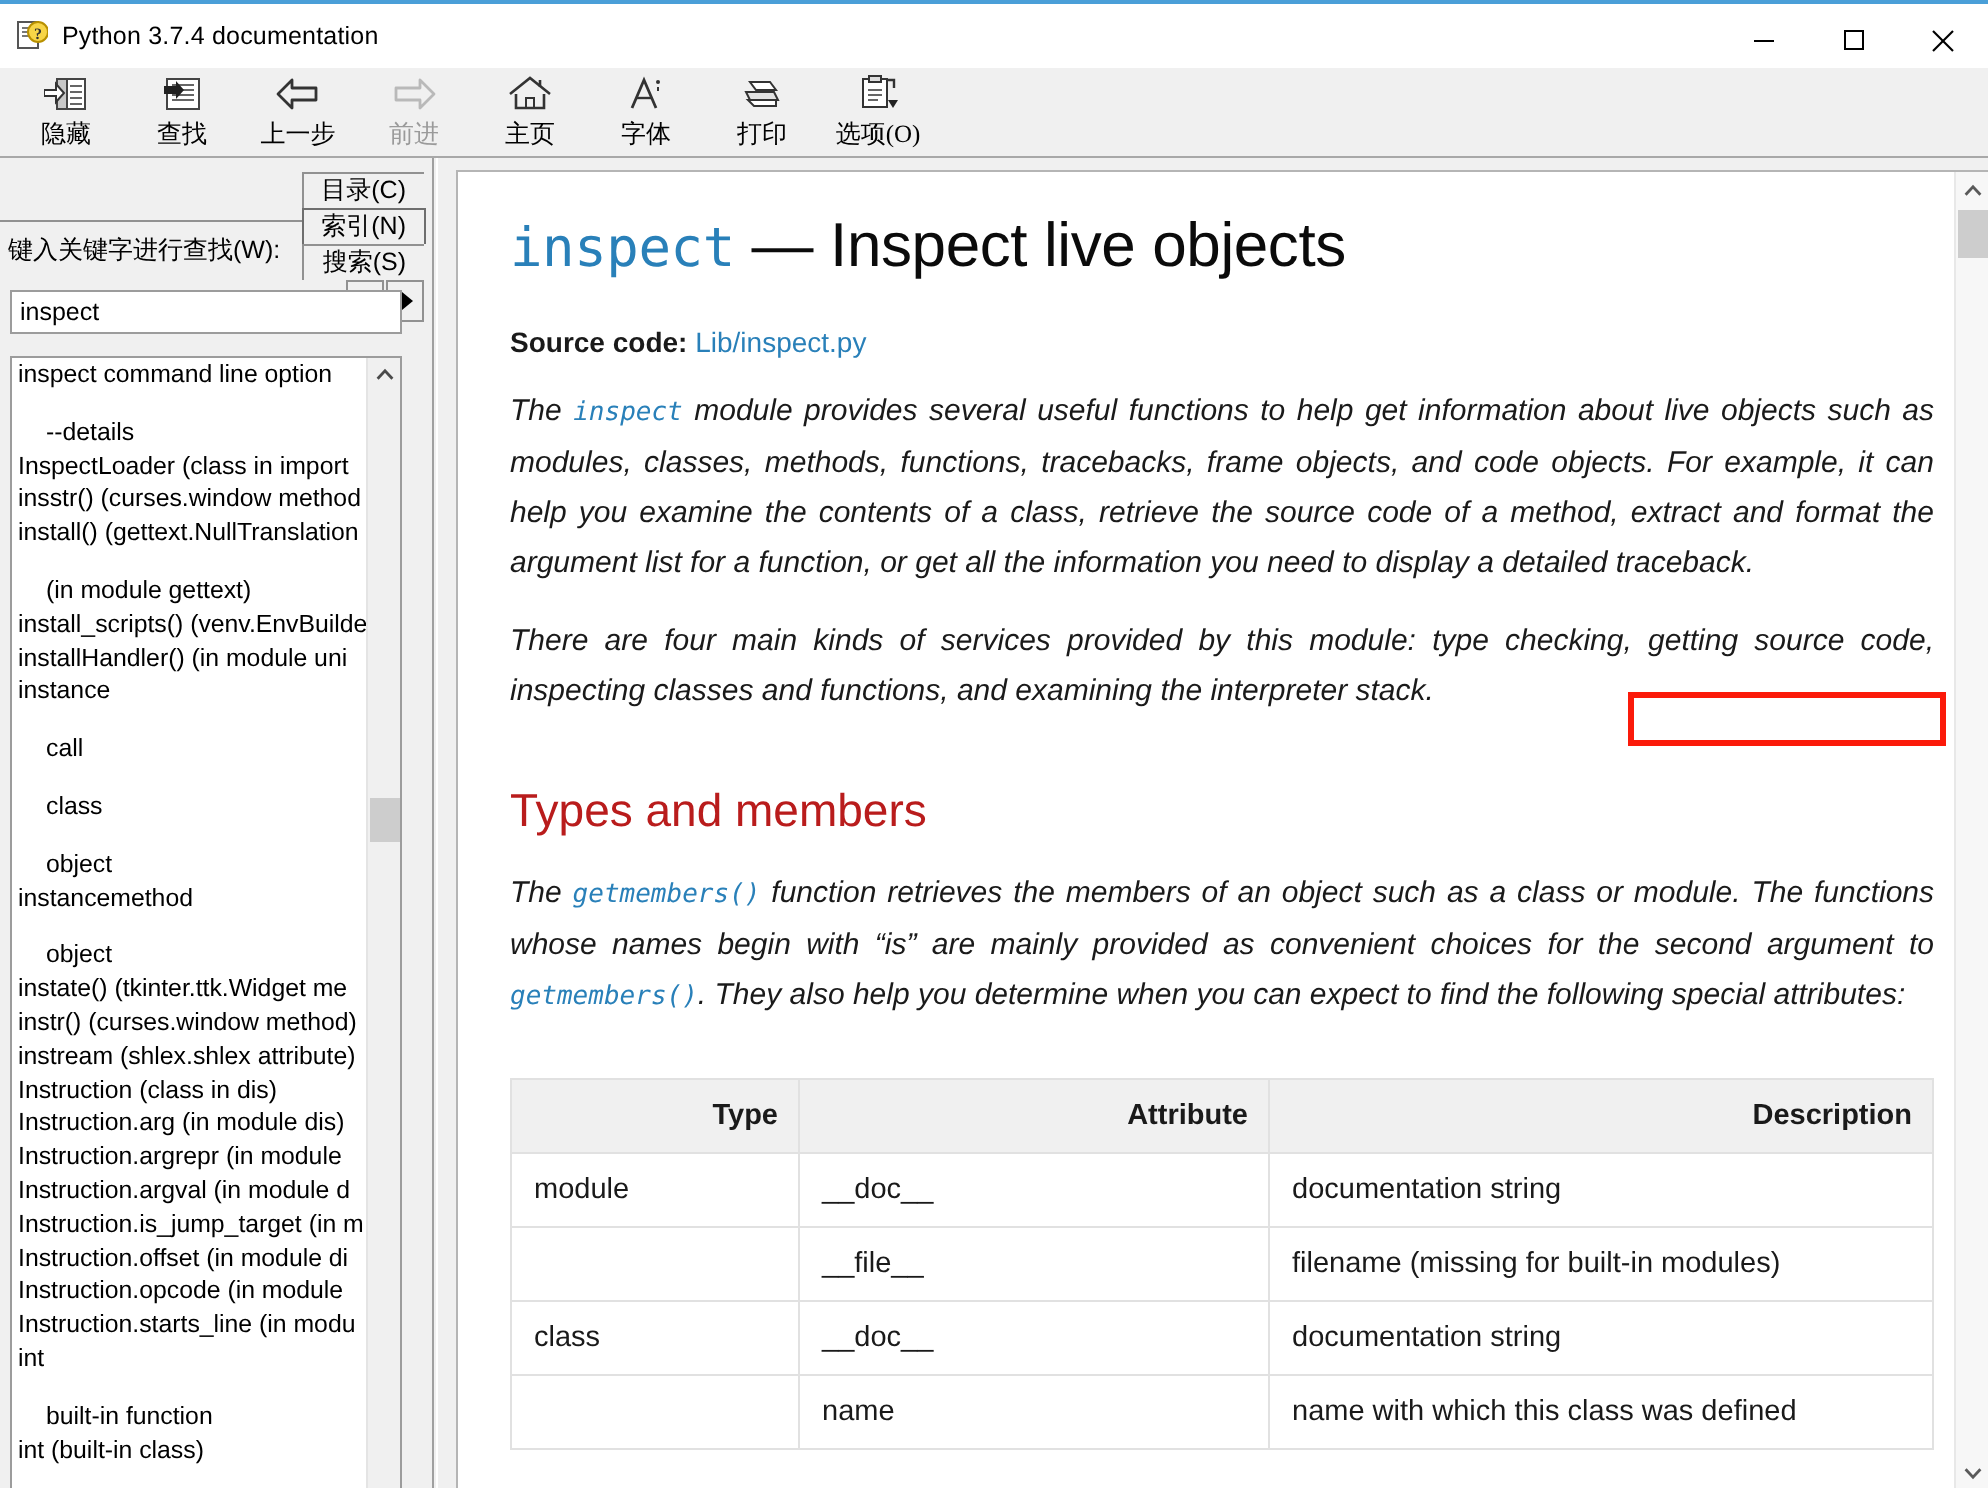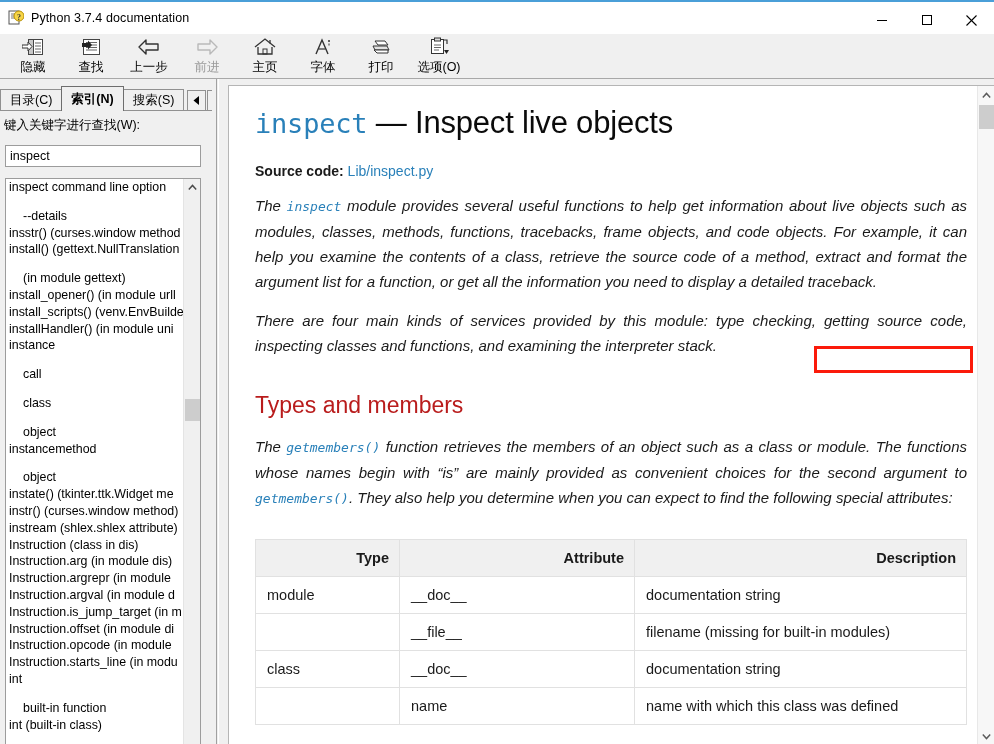--- a/index.html
+++ b/index.html
@@ -44,52 +44,53 @@
     position: absolute; left: 0; top: 34px; width: 994px; height: 45px;
     background: #f0f0f0;
     border-bottom: 1px solid #a8a8a8;
     display: flex; align-items: flex-start; padding-left: 4px;
   }
   .tbtn {
     width: 58px; height: 44px;
     display: flex; flex-direction: column; align-items: center; justify-content: flex-start;
     padding-top: 2px;
     cursor: default;
+    font-family: Liberation Serif, serif;
   }
   .tbtn .tb-icon { height: 22px; display: flex; align-items: center; justify-content: center; }
   .tbtn .tb-label {
     font-size: 12.5px; color: #000; margin-top: 1px; white-space: nowrap;
   }
   .tbtn.disabled .tb-label { color: #9a9a9a; }
 
   
   #leftpane {
     position: absolute; left: 0; top: 79px; width: 212px; height: 665px;
     background: #f0f0f0;
   }
   #tabstrip {
     position: absolute; left: 0; top: 7px; width: 212px; height: 25px;
-    display: flex; align-items: flex-end;
+    display: flex; align-items: flex-end; flex-direction: column;
   }
   .tab {
     height: 22px; padding: 0 9px;
     display: flex; align-items: center; justify-content: center;
     font-size: 12.5px; color: #000;
     background: #f0f0f0;
     border: 1px solid #919191;
     border-bottom: none;
     margin-right: -1px;
     cursor: default;
     white-space: nowrap;
   }
   .tab.active {
     height: 25px;
     background: #f0f0f0;
     border-color: #6e6e6e;
-    font-weight: bold;
+    font-weight: normal;
     z-index: 3;
     position: relative;
   }
   .tab-arrows { display: flex; align-items: flex-end; margin-left: 3px; }
   .tab-arrow {
     width: 19px; height: 21px; background: #f0f0f0;
     border: 1px solid #919191;
     display: flex; align-items: center; justify-content: center;
     margin-left: 1px; cursor: default;
   }
@@ -419,24 +420,24 @@
     <div id="tab-underline"></div>
 
     <div id="lbl-keyword">键入关键字进行查找(W):</div>
 
     <input id="search-input" type="text" value="inspect" style="">
 
     <div id="listbox">
       <div id="list-items">
           <div class="li">inspect command line option</div>
           <div class="li ind">--details</div>
+          <div class="li">InspectLoader (class in import</div>
           <div class="li">insstr() (curses.window method</div>
           <div class="li">install() (gettext.NullTranslation</div>
           <div class="li ind">(in module gettext)</div>
-          <div class="li">install_opener() (in module urll</div>
           <div class="li">install_scripts() (venv.EnvBuilde</div>
           <div class="li">installHandler() (in module uni</div>
           <div class="li">instance</div>
           <div class="li ind">call</div>
           <div class="li ind">class</div>
           <div class="li ind">object</div>
           <div class="li">instancemethod</div>
           <div class="li ind">object</div>
           <div class="li">instate() (tkinter.ttk.Widget me</div>
           <div class="li">instr() (curses.window method)</div>

